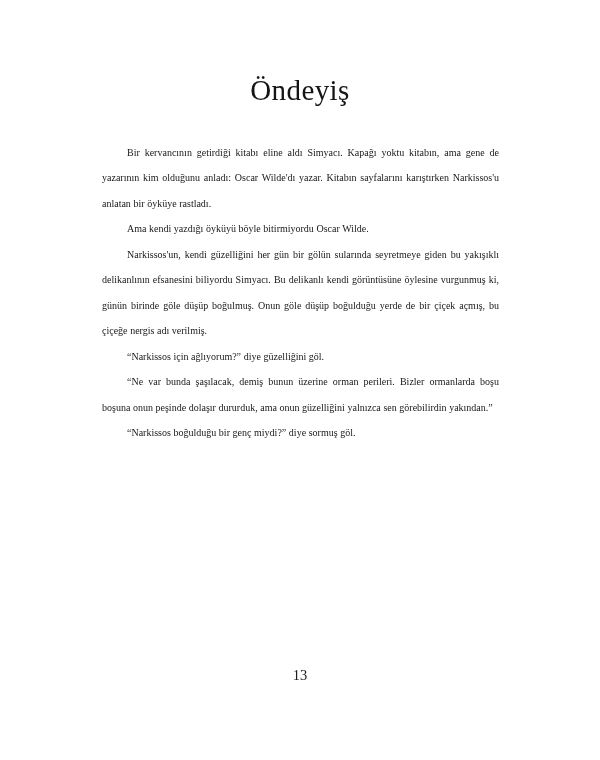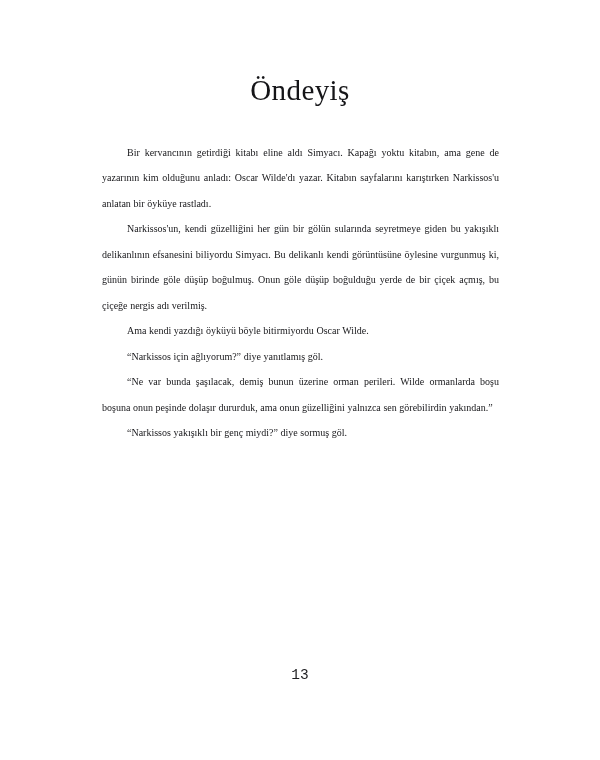--- a/index.html
+++ b/index.html
@@ -55,34 +55,33 @@
 
   .page-number {
     position: absolute;
     top: 668px;
     left: 0;
     width: 600px;
     text-align: center;
     font-size: 14.5px;
     color: #1d1d20;
     line-height: 1;
-    font-family: Liberation Mono, monospace;
   }
 </style>
 </head>
 <body>
 
 <div class="page">
 
   <h1 class="chapter-title">Öndeyiş</h1>
 
   <div class="text-block">
     <p class="para">Bir kervancının getirdiği kitabı eline aldı Simyacı. Kapağı yoktu kitabın, ama gene de yazarının kim olduğunu anladı: Oscar Wilde'dı yazar. Kitabın sayfalarını karıştırken Narkissos'u anlatan bir öyküye rastladı.</p>
+    <p class="para">Ama kendi yazdığı öyküyü böyle bitirmiyordu Oscar Wilde.</p>
     <p class="para">Narkissos'un, kendi güzelliğini her gün bir gölün sularında seyretmeye giden bu yakışıklı delikanlının efsanesini biliyordu Simyacı. Bu delikanlı kendi görüntüsüne öylesine vurgunmuş ki, günün birinde göle düşüp boğulmuş. Onun göle düşüp boğulduğu yerde de bir çiçek açmış, bu çiçeğe nergis adı verilmiş.</p>
-    <p class="para">Ama kendi yazdığı öyküyü böyle bitirmiyordu Oscar Wilde.</p>
-    <p class="para">“Narkissos için ağlıyorum?” diye yanıtlamış göl.</p>
-    <p class="para">“Ne var bunda şaşılacak, demiş bunun üzerine orman perileri. Wilde ormanlarda boşu boşuna onun peşinde dolaşır dururduk, ama onun güzelliğini yalnızca sen görebilirdin yakından.”</p>
-    <p class="para">“Narkissos yakışıklı bir genç miydi?” diye sormuş göl.</p>
+    <p class="para">“Narkissos için ağlıyorum?” diye güzelliğini göl.</p>
+    <p class="para">“Ne var bunda şaşılacak, demiş bunun üzerine orman perileri. Bizler ormanlarda boşu boşuna onun peşinde dolaşır dururduk, ama onun güzelliğini yalnızca sen görebilirdin yakından.”</p>
+    <p class="para">“Narkissos boğulduğu bir genç miydi?” diye sormuş göl.</p>
   </div>
 
   <div class="page-number">13</div>
 
 </div>
 
 </body></html>

